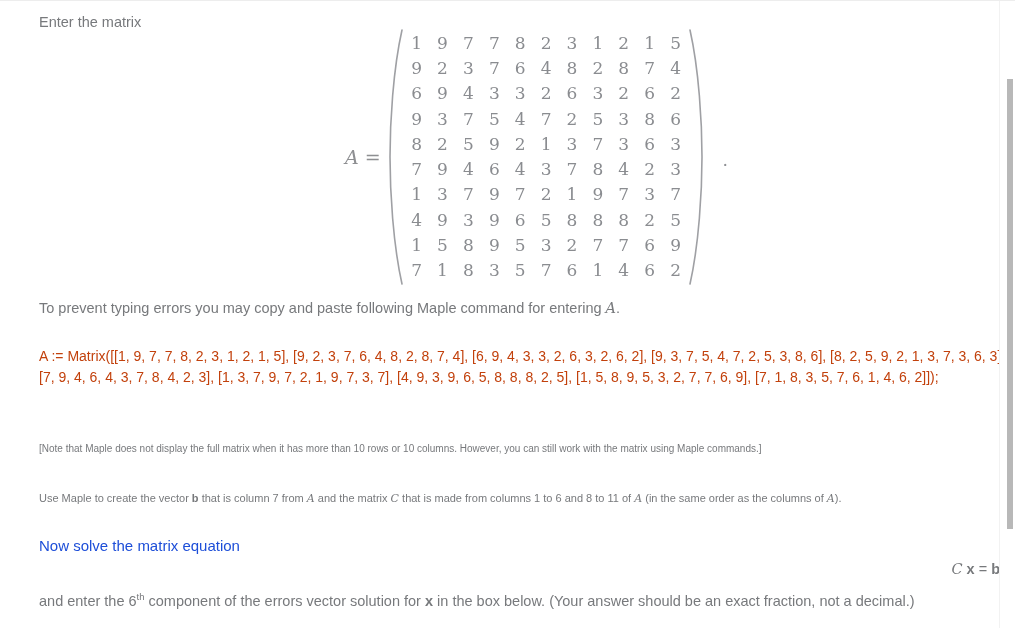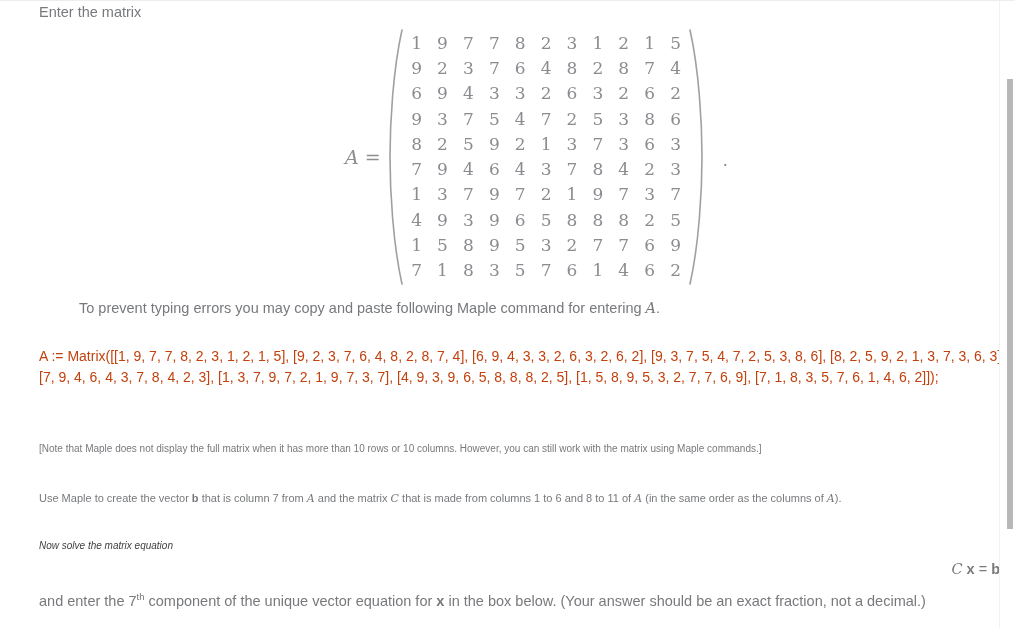--- a/index.html
+++ b/index.html
@@ -50,21 +50,21 @@
     position: absolute;
     left: 0;
     top: 0;
     width: 1000px;
     padding: 0;
   }
 
   .intro {
     position: absolute;
     left: 39px;
-    top: 3px;
+    top: 13px;
     font-size: 14.5px;
     color: #77797c;
   }
 
   
   .matrix-block {
     position: absolute;
     left: 0px;
     top: 22px;
     width: 1000px;
@@ -114,21 +114,20 @@
   }
 
   
   .p-copy {
     position: absolute;
     left: 39px;
     top: 299px;
     font-size: 14.5px;
     color: #77797c;
     white-space: nowrap;
-    margin-left: 40px;
   }
   .p-copy i {
     font-family: "DejaVu Serif", "Liberation Serif", serif;
     font-style: italic;
     font-size: 14.5px;
   }
 
   .maple {
     position: absolute;
     left: 39px;
@@ -158,24 +157,23 @@
     width: 975px;
     font-size: 11px;
     line-height: 20.5px;
     color: #77797c;
   }
 
   .p-now {
     position: absolute;
     left: 39px;
     top: 535px;
-    font-size: 10px;
-    line-height: 20.5px;
-    color: #404040;
-    font-style: italic;
+    font-size: 15px;
+    line-height: 20.5px;
+    color: #1d4ed8;
   }
 
   .eq {
     position: absolute;
     left: 0px;
     top: 560px;
     width: 1000px;
     text-align: right;
     font-size: 14.5px;
     color: #77797c;
@@ -357,21 +355,21 @@
       <span>Use Maple to create the vector </span><span class="boldvar">b</span><span> that is column 7 from </span><span class="mathvar">A</span><span> and the matrix </span><span class="mathvar">C</span><span> that is made from columns 1 to 6 and 8 to 11 of </span><span class="mathvar">A</span><span> (in the same order as the columns of </span><span class="mathvar">A</span><span>).</span>
     </div>
 
     <div class="p-now">Now solve the matrix equation</div>
 
     <div class="eq">
       <span class="it">C</span>&nbsp;<b>x</b>&nbsp;<span>=</span>&nbsp;<b>b</b>
     </div>
 
     <div class="p-enter">
-      <span>and enter the 7</span><sup>th</sup><span> component of the unique vector equation for </span><span class="boldvar">x</span><span> in the box below.  (Your answer should be an exact fraction, not a decimal.)</span>
+      <span>and enter the 6</span><sup>th</sup><span> component of the errors vector solution for </span><span class="boldvar">x</span><span> in the box below.  (Your answer should be an exact fraction, not a decimal.)</span>
     </div>
 
   </div>
 
   <div class="scrollbar-track">
     <div class="scrollbar-thumb" id="scroll-thumb" style="top: 78px; height: 450px; background: rgb(184, 184, 184);"></div>
   </div>
 
 </div>
 

